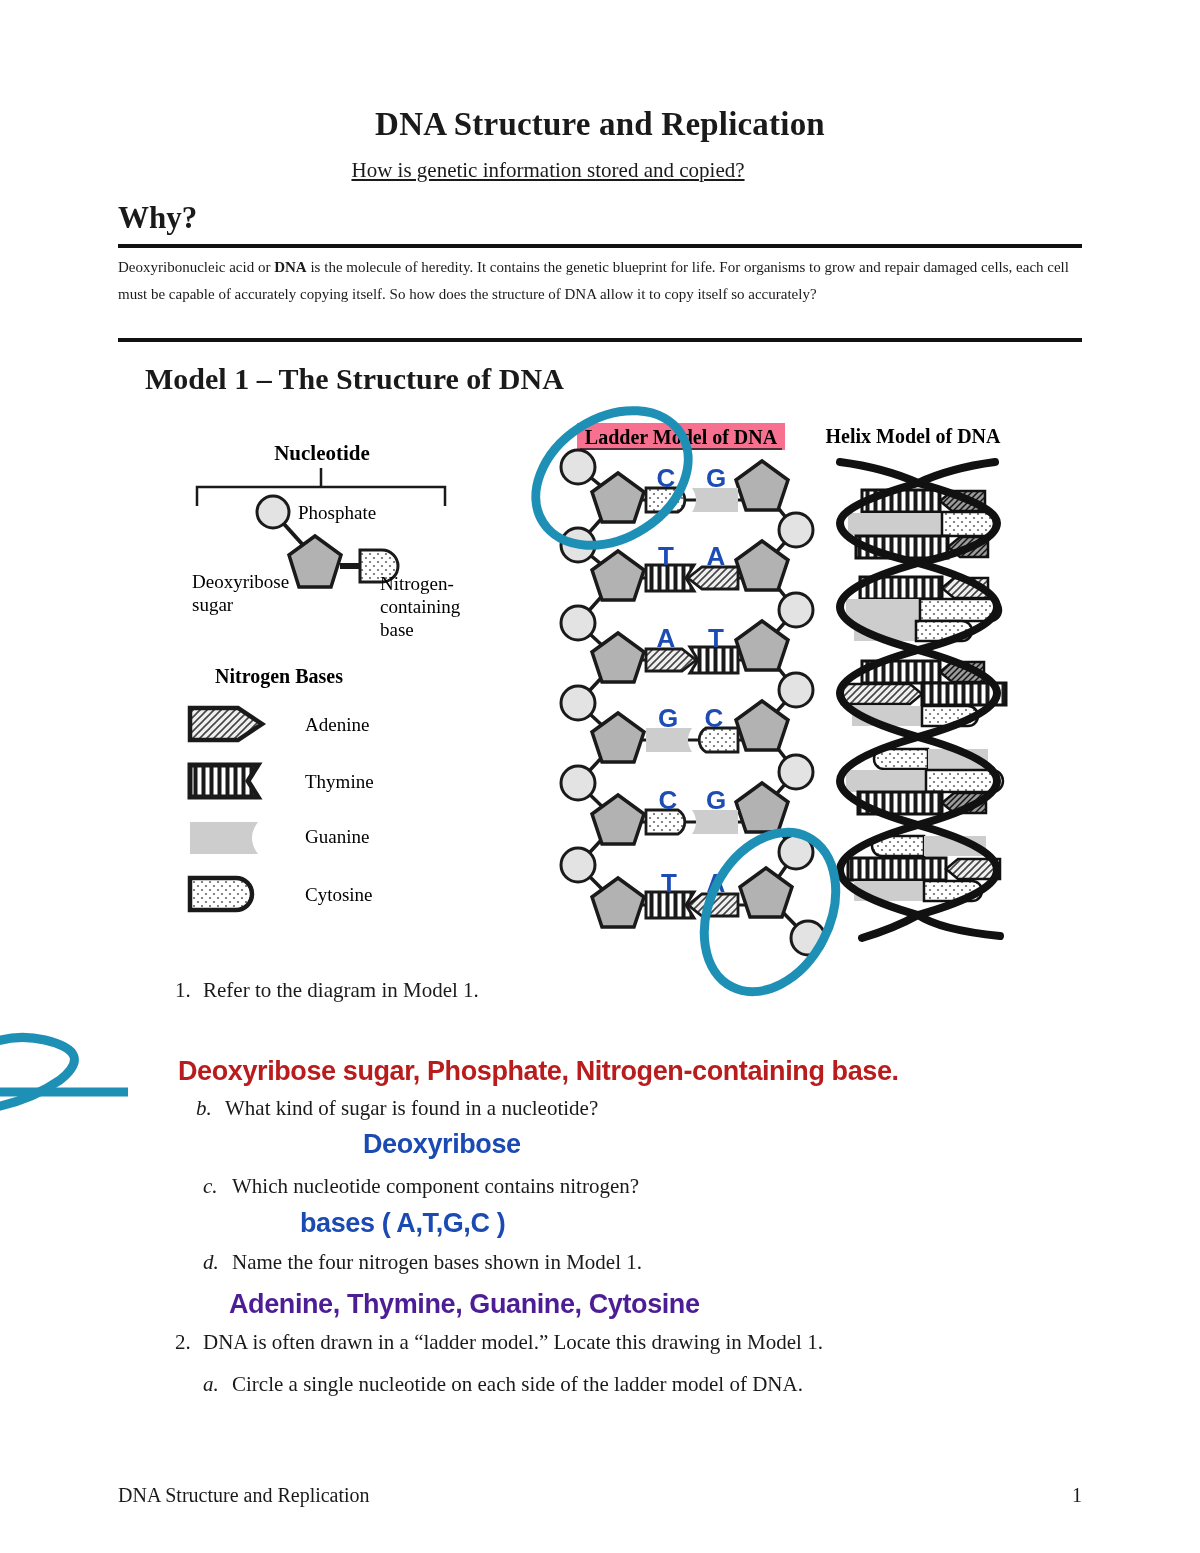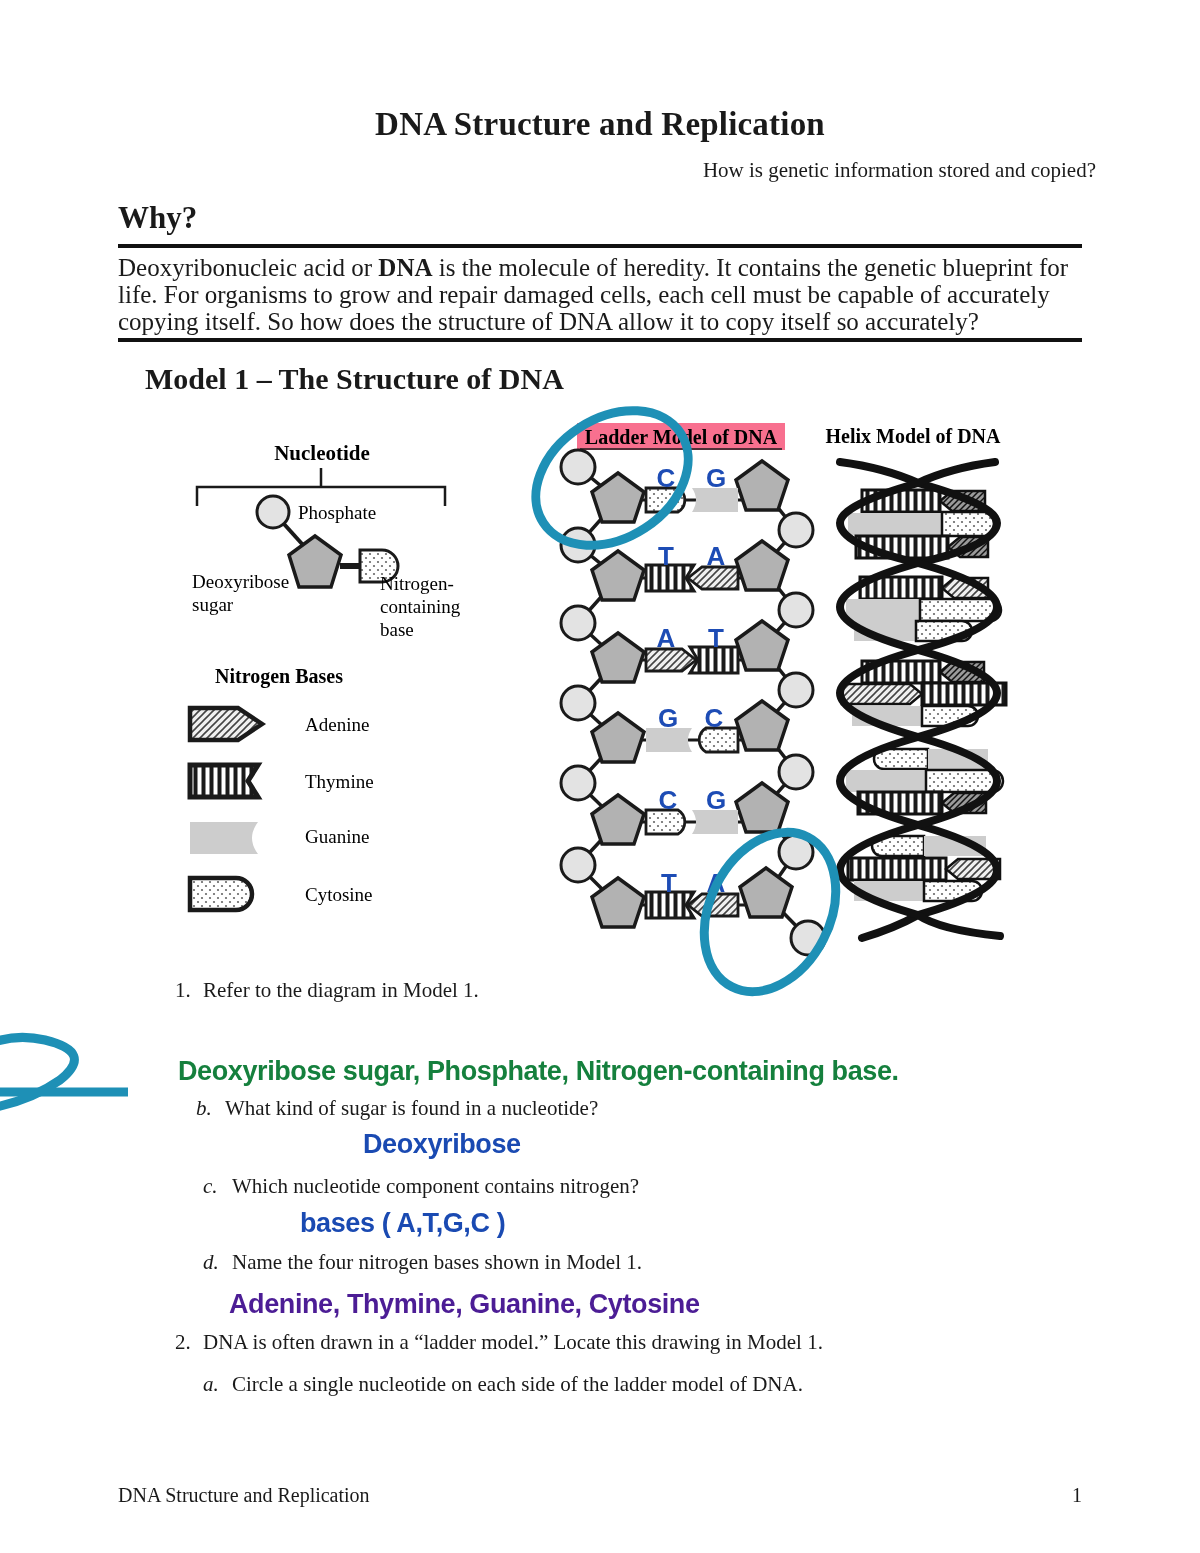--- a/index.html
+++ b/index.html
@@ -3,24 +3,24 @@
 <meta charset="utf-8">
 <style>
   html,body{margin:0;padding:0;background:#888;}
   .page{
     position:relative; width:1200px; height:1553px; background:#ffffff;
     margin:0 auto; overflow:hidden;
     font-family:"Liberation Serif", serif; color:#1a1a1a;
   }
   .abs{position:absolute;}
   .title{width:1200px; text-align:center; font-weight:bold; font-size:33px; letter-spacing:.2px;}
-  .subtitle{width:1096px; text-align:right; font-size:21px;}
+  .subtitle{width:1096px; text-align:center; font-size:21px;text-decoration:underline;}
   .why{font-size:31px; font-weight:bold;}
   .rule{background:#111; height:4px;}
-  .para{width:966px; font-size:25px; line-height:27px; text-align:left;}
+  .para{width:966px; font-size:15px; line-height:27px; text-align:left;}
   .model-head{font-size:30px; font-weight:bold;margin-left:27px;}
   .qline{font-size:21px; white-space:nowrap;}
   .qnum{display:inline-block; min-width:28px;}
   .qletter{font-style:italic; display:inline-block; min-width:29px;}
   .answer{
     font-family:"Liberation Sans", sans-serif; font-weight:bold;
     font-size:27px; letter-spacing:-0.4px; white-space:nowrap;
   }
   .footer-left{font-size:20px;}
   .footer-page{font-size:20px; width:40px; text-align:right;}
@@ -233,21 +233,21 @@
       <ellipse cx="770" cy="912" rx="60" ry="84" transform="rotate(27 770 912)"></ellipse>
       <path d="M-70,1095 Q-20,1025 45,1040 Q95,1052 60,1080 Q20,1108 -40,1112"></path>
       <line x1="-20" y1="1092" x2="128" y2="1092"></line>
     </g>
   </svg>
 
   <div class="abs qline" style="top:978px;left:175px;">
     <span class="qnum">1.</span><span>Refer to the diagram in Model 1.</span>
   </div>
 
-  <div class="abs answer" style="top:1056px;left:178px;color:#15803d;">Deoxyribose sugar, Phosphate, Nitrogen-containing base.</div>
+  <div class="abs answer" style="top:1056px;left:178px;color:#b91c1c;">Deoxyribose sugar, Phosphate, Nitrogen-containing base.</div>
 
   <div class="abs qline" style="top:1096px;left:196px;">
     <span class="qletter">b.</span><span>What kind of sugar is found in a nucleotide?</span>
   </div>
   <div class="abs answer" style="top:1129px;left:363px;color:#1a4ab2;">Deoxyribose</div>
 
   <div class="abs qline" style="top:1174px;left:203px;">
     <span class="qletter">c.</span><span>Which nucleotide component contains nitrogen?</span>
   </div>
   <div class="abs answer" style="top:1208px;left:300px;color:#1a4ab2;">bases ( A,T,G,C )</div>

